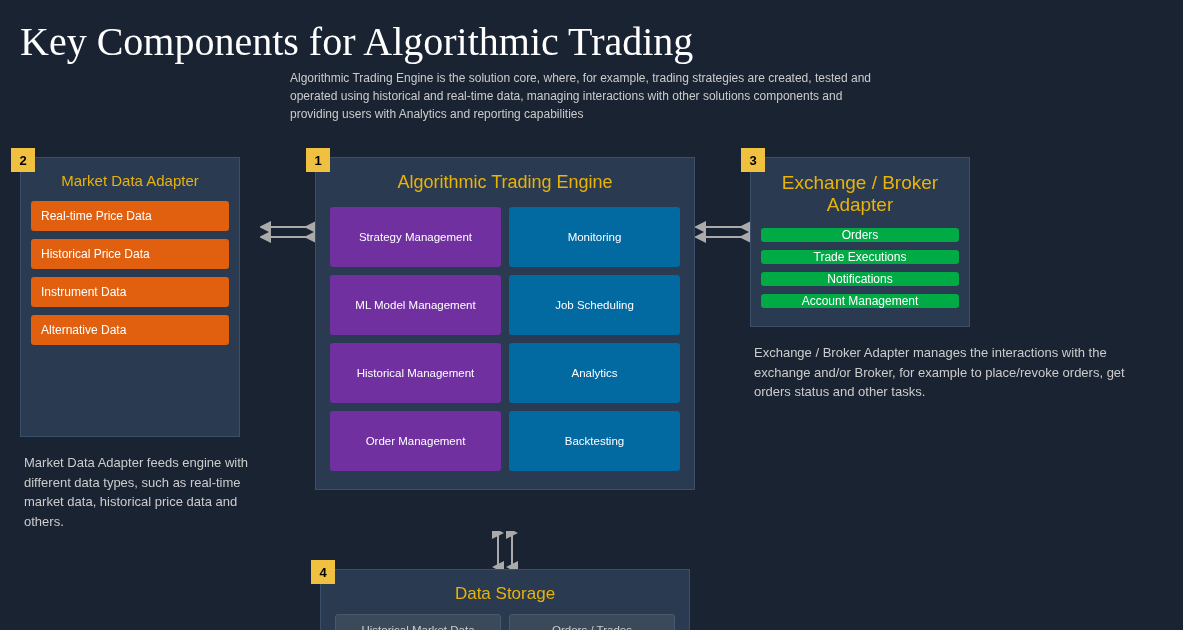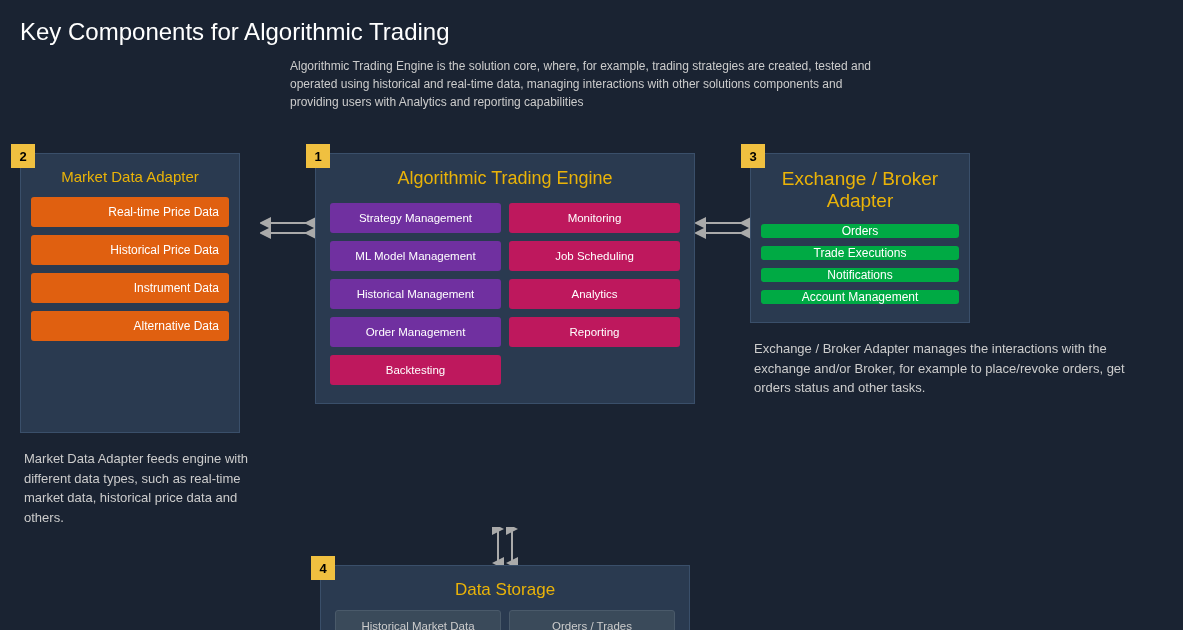--- a/index.html
+++ b/index.html
@@ -11,33 +11,34 @@
       min-height: 630px;
       overflow: hidden;
     }
 
     .page {
       padding: 18px 20px 10px 20px;
       position: relative;
     }
 
     .main-title {
-      font-size: 24px;
+      font-size: 40px;
       font-weight: 400;
       color: #ffffff;
-      margin-bottom: 11px;
+      margin-bottom: 4px;
+      font-family: Liberation Serif, serif;
     }
 
     .description {
       font-size: 12px;
       color: #cccccc;
       line-height: 1.5;
       max-width: 600px;
       margin-left: 270px;
-      margin-bottom: 12px;
+      margin-bottom: 4px;
     }
 
     
     .badge {
       width: 24px;
       height: 24px;
       background: #f0c040;
       color: #000;
       font-weight: bold;
       font-size: 13px;
@@ -80,21 +81,21 @@
 
     .orange-btn {
       background: #e06010;
       color: #fff;
       border: none;
       border-radius: 3px;
       padding: 8px 10px;
       font-size: 12px;
       width: 100%;
       margin-bottom: 8px;
-      text-align: right;
+      text-align: left;
       cursor: pointer;
       display: block;
     }
 
     .market-data-note {
       font-size: 13px;
       color: #cccccc;
       line-height: 1.5;
       margin-top: 16px;
       padding: 0 4px;
@@ -117,30 +118,30 @@
       grid-template-columns: 1fr 1fr;
       gap: 8px;
       padding: 0 4px 8px 4px;
     }
 
     .purple-btn {
       background: #7030a0;
       color: #fff;
       border: none;
       border-radius: 3px;
-      padding: 9px 6px;
+      padding: 24px 6px;
       font-size: 11.5px;
       text-align: center;
       cursor: pointer;
       display: block;
       width: 100%;
     }
 
     .purple-btn-light {
-      background: #be185d;
+      background: #0369a1;
     }
 
     
     .exchange-box {
       width: 220px;
       flex-shrink: 0;
       margin-top: 30px;
     }
 
     .exchange-box .box-title {
@@ -291,21 +292,20 @@
           <div class="badge">1</div>
           <div class="box-title">Algorithmic Trading Engine</div>
           <div class="engine-grid">
             <button class="purple-btn">Strategy Management</button>
             <button class="purple-btn purple-btn-light">Monitoring</button>
             <button class="purple-btn">ML Model Management</button>
             <button class="purple-btn purple-btn-light">Job Scheduling</button>
             <button class="purple-btn">Historical Management</button>
             <button class="purple-btn purple-btn-light">Analytics</button>
             <button class="purple-btn">Order Management</button>
-            <button class="purple-btn purple-btn-light">Reporting</button>
             <button class="purple-btn purple-btn-light">Backtesting</button>
           </div>
         </div>
       </div>
 
       <div class="col-arrow-right">
         <svg width="55" height="30">
           <defs>
             <marker id="arrowR1" markerWidth="6" markerHeight="6" refX="3" refY="3" orient="auto">
               <path d="M6,0 L0,3 L6,6 Z" fill="#aaa"></path>

